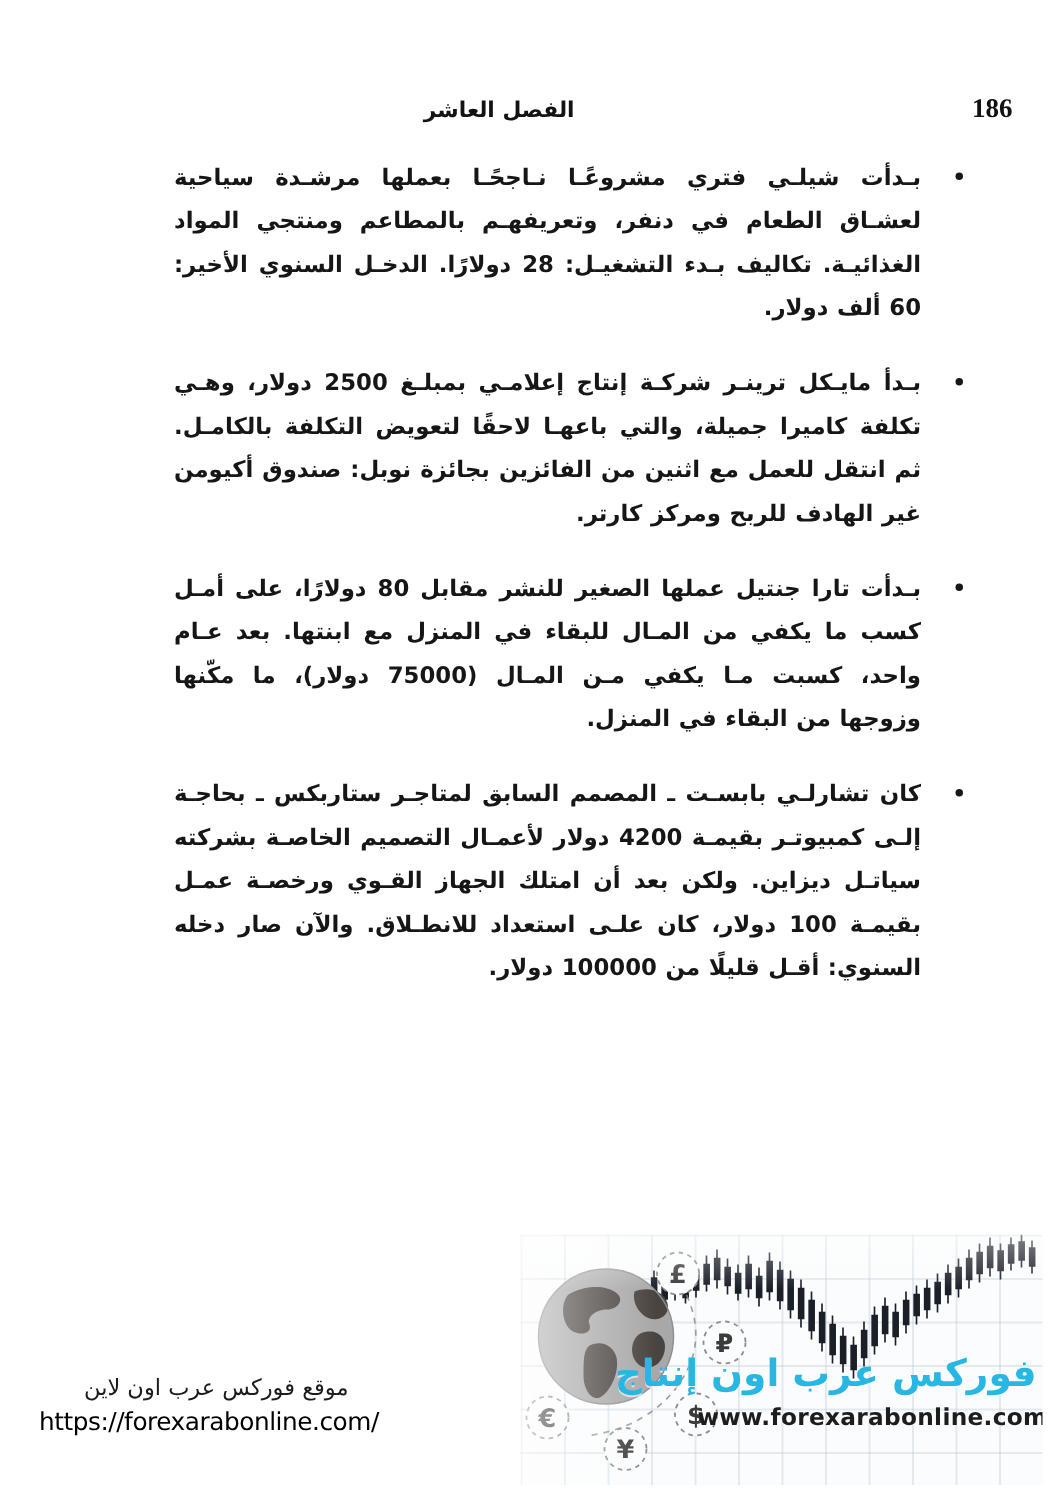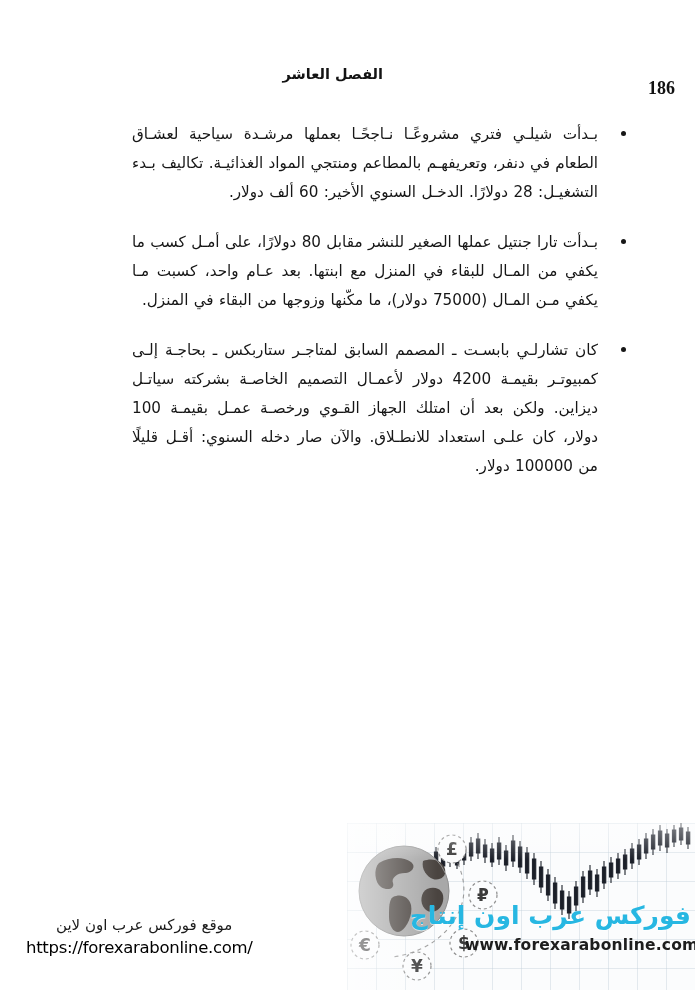--- a/index.html
+++ b/index.html
@@ -24,33 +24,32 @@
     font-weight:bold;font-size:14.5px;
     color:#131313;
     letter-spacing:-0.2px;
     white-space:nowrap;
   }
   .page-number{
     position:absolute;right:24px;top:0px;
     font-family:"Liberation Serif","DejaVu Serif",serif;
     font-weight:bold;font-size:18px;
     color:#111;
-    margin-top:16px;
   }
 
   
   .content{
     position:absolute;
     top:104px;
     right:49px;
     width:534px;
     direction:rtl;
     text-align:justify;
   }
-  ul.bullets{list-style:none;margin:16px;padding:0;}
+  ul.bullets{list-style:none;margin:0;padding:0;font-weight:bold;}
   li.bullet{
     position:relative;
     margin:0 0 21px 0;
     padding-right:36px;
     font-family:"DejaVu Sans","Liberation Sans",sans-serif;
     font-size:15.2px;
     line-height:29px;
     color:#161616;
     text-align:justify;
     text-justify:inter-word;
@@ -151,20 +150,24 @@
   <div class="header">
     <div class="chapter-title">الفصل العاشر</div>
     <div class="page-number">186</div>
   </div>
 
   <div class="content">
     <ul class="bullets">
       <li class="bullet">
         <span class="dot"></span>
         <span class="txt">بـدأت شيلـي فتري مشروعًـا نـاجحًـا بعملها مرشـدة سياحية لعشـاق الطعام في دنفر، وتعريفهـم بالمطاعم ومنتجي المواد الغذائيـة. تكاليف بـدء التشغيـل: 28 دولارًا. الدخـل السنوي الأخير: 60 ألف دولار.</span>
+      </li>
+      <li class="bullet">
+        <span class="dot"></span>
+        <span class="txt">بـدأ مايـكل ترينـر شركـة إنتاج إعلامـي بمبلـغ 2500 دولار، وهـي تكلفة كاميرا جميلة، والتي باعهـا لاحقًا لتعويض التكلفة بالكامـل. ثم انتقل للعمل مع اثنين من الفائزين بجائزة نوبل: صندوق أكيومن غير الهادف للربح ومركز كارتر.</span>
       </li>
       <li class="bullet">
         <span class="dot"></span>
         <span class="txt">بـدأت تارا جنتيل عملها الصغير للنشر مقابل 80 دولارًا، على أمـل كسب ما يكفي من المـال للبقاء في المنزل مع ابنتها. بعد عـام واحد، كسبت مـا يكفي مـن المـال (75000 دولار)، ما مكّنها وزوجها من البقاء في المنزل.</span>
       </li>
       <li class="bullet">
         <span class="dot"></span>
         <span class="txt">كان تشارلـي بابسـت ـ المصمم السابق لمتاجـر ستاربكس ـ بحاجـة إلـى كمبيوتـر بقيمـة 4200 دولار لأعمـال التصميم الخاصـة بشركته سياتـل ديزاين. ولكن بعد أن امتلك الجهاز القـوي ورخصـة عمـل بقيمـة 100 دولار، كان علـى استعداد للانطـلاق. والآن صار دخله السنوي: أقـل قليلًا من 100000 دولار.</span>
       </li>
     </ul>

